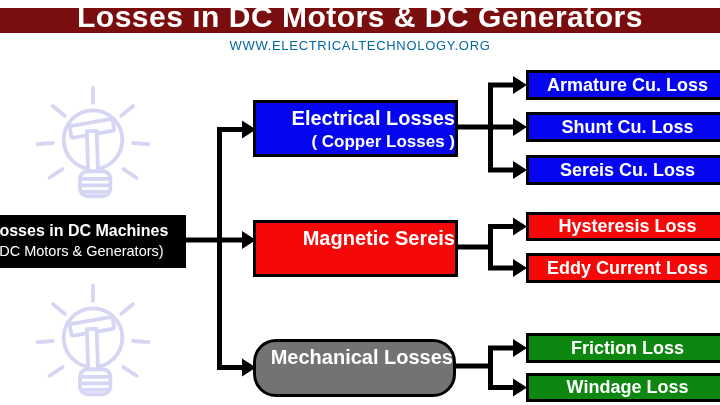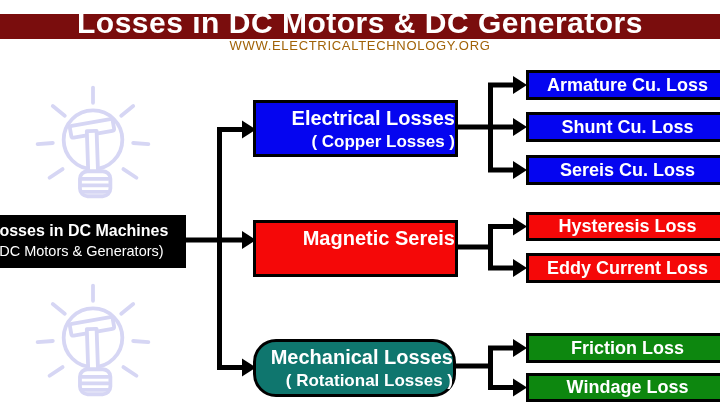--- a/index.html
+++ b/index.html
@@ -2,31 +2,31 @@
 <html><head>
 <meta charset="utf-8">
 <style>
   html,body{margin:0;padding:0;background:#fff;}
   .stage{
     position:relative; width:720px; height:405px; overflow:hidden;
     background:#fff; font-family:"Liberation Sans", sans-serif;
   }
   
   .banner{
-    position:absolute; left:0; top:14px; width:720px; height:25px;
+    position:absolute; left:0; top:8px; width:720px; height:25px;
     background:#7A0D0D; overflow:hidden;
   }
   .banner-title{
     width:100%; text-align:center; color:#fff; font-weight:700;
     font-size:30px; line-height:36px; margin-top:-9px; letter-spacing:.5px;
     white-space:nowrap;
   }
   .website{
     position:absolute; left:0; top:38px; width:720px; text-align:center;
-    color:#a16207; font-size:13px; letter-spacing:.7px; font-weight:400;
+    color:#0369a1; font-size:13px; letter-spacing:.7px; font-weight:400;
   }
   
   .connectors{position:absolute; left:0; top:0; pointer-events:none;}
   
   .bulb{position:absolute; pointer-events:none;}
   .bulb1{left:30px; top:82px;}
   .bulb2{left:30px; top:280px;}
   
   .root{
     position:absolute; left:-28px; top:215px; width:214px; height:53px;
@@ -38,21 +38,21 @@
   
   .branch{
     position:absolute; left:253px; width:205px; height:57px;
     border:3px solid #000; box-sizing:border-box; color:#fff;
     text-align:right; padding-top:3px;
   }
   .branch .t1{font-size:20px; font-weight:700; line-height:25px; white-space:nowrap;}
   .branch .t2{font-size:17px; font-weight:700; line-height:21px; white-space:nowrap;}
   .b-electrical{top:100px; background:#0505F0;}
   .b-magnetic{top:220px; background:#F50808;}
-  .b-mechanical{top:339px; background:#0f766e; width:203px; height:58px;border-radius:23px;}
+  .b-mechanical{top:339px; background:#737373; width:203px; height:58px;border-radius:23px;}
   
   .leaf{
     position:absolute; left:526px; width:200px; height:30px;
     border:3px solid #000; border-right:none; box-sizing:border-box;
     color:#fff; display:flex; align-items:center; justify-content:center;
     font-size:18px; font-weight:600; white-space:nowrap;
   }
   .leaf.blue{background:#0505F0;}
   .leaf.red{background:#F50808;}
   .leaf.green{background:#0D870F;}
@@ -149,21 +149,20 @@
 
   <div class="branch b-electrical">
     <div class="t1">Electrical Losses</div>
     <div class="t2">( Copper Losses )</div>
   </div>
   <div class="branch b-magnetic">
     <div class="t1">Magnetic Sereis</div>
   </div>
   <div class="branch b-mechanical">
     <div class="t1">Mechanical Losses</div>
-    <div class="t2">( Rotational Losses )</div>
   </div>
 
   <div class="leaf blue l-armature">Armature Cu. Loss</div>
   <div class="leaf blue l-shunt">Shunt Cu. Loss</div>
   <div class="leaf blue l-sereis">Sereis Cu. Loss</div>
   <div class="leaf red l-hysteresis">Hysteresis Loss</div>
   <div class="leaf red l-eddy">Eddy Current Loss</div>
   <div class="leaf green l-friction">Friction Loss</div>
   <div class="leaf green l-windage">Windage Loss</div>
 

